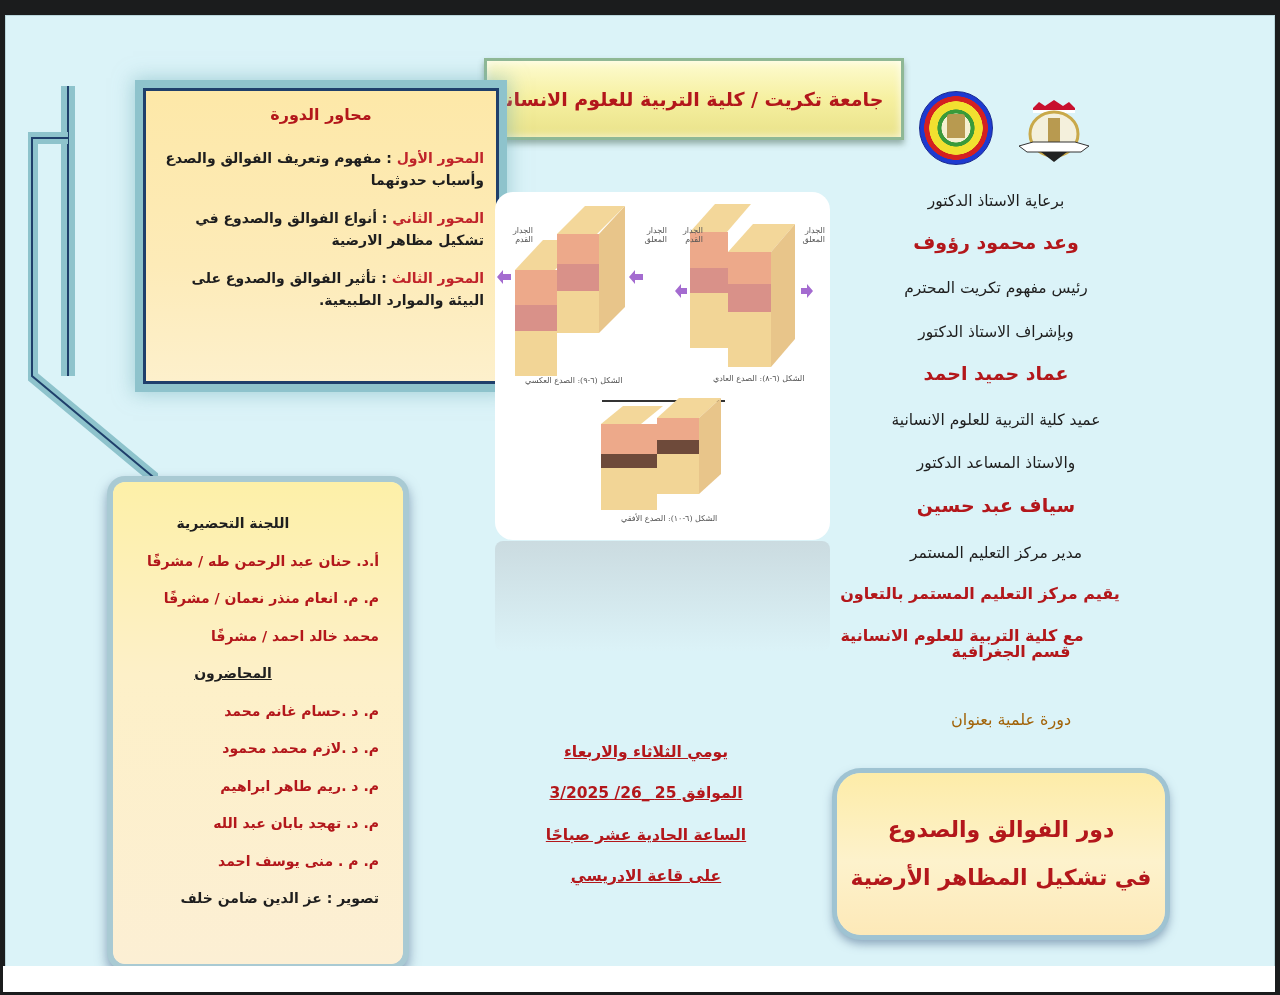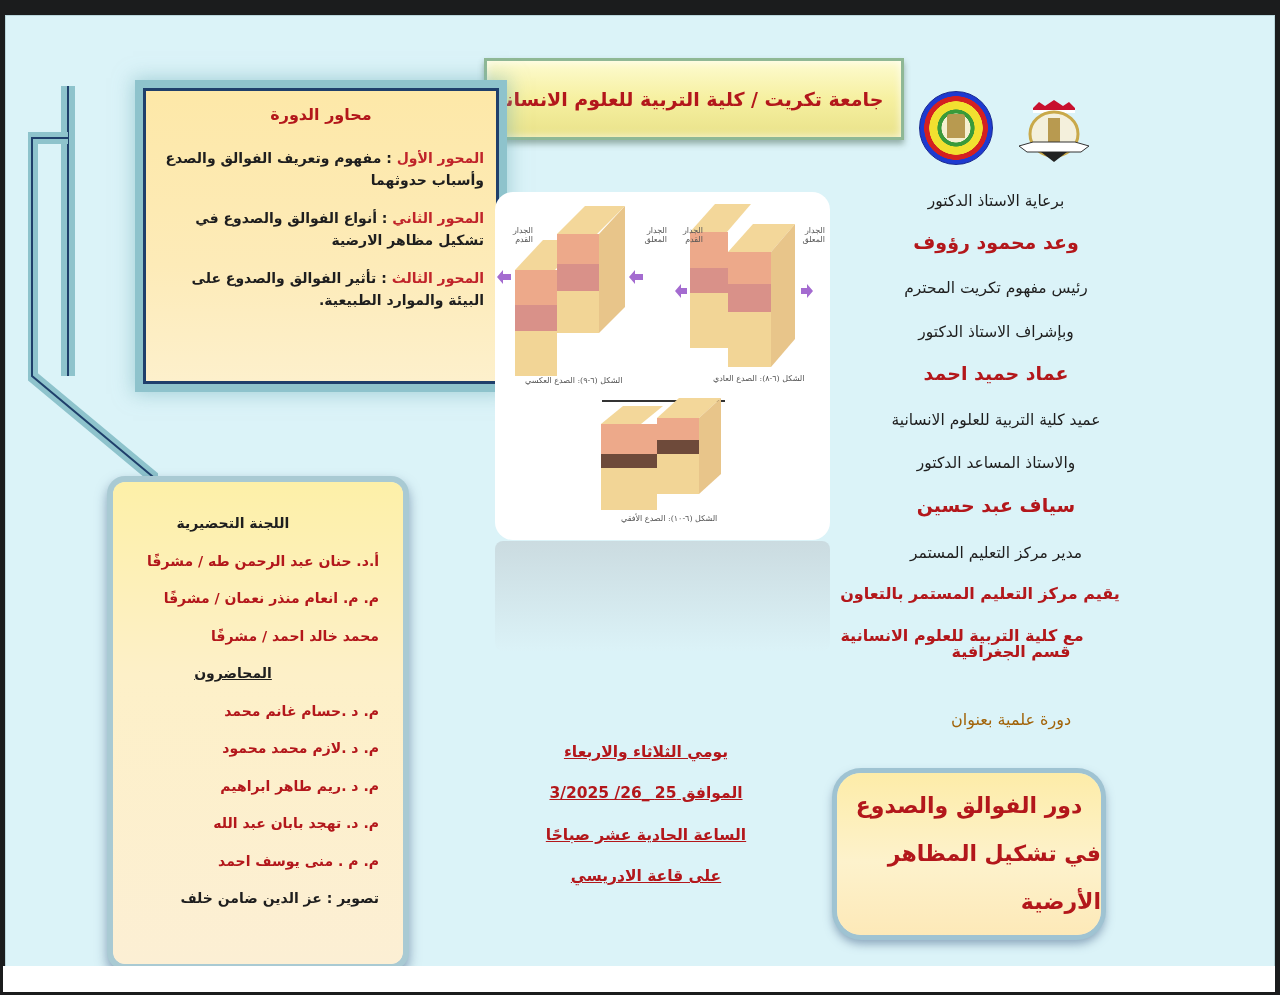--- a/index.html
+++ b/index.html
@@ -53,21 +53,21 @@
   .r-line{font-size:15.5px;color:#1e1e1e;line-height:22px;position:absolute;left:0;right:0;text-align:center;}
   .r-name{font-size:19px;font-weight:bold;color:#b3171b;}
   .r-red{font-size:16px;font-weight:bold;color:#b3171b;}
   .r-bold{font-size:16px;font-weight:normal;color:#a16207;}
 
   
   .schedule{position:absolute;left:520px;top:720px;width:240px;text-align:center;}
   .s-line{font-size:15.5px;font-weight:bold;color:#b3171b;text-decoration:underline;position:absolute;left:0;right:0;}
 
   
-  .titlebox{position:absolute;left:831px;top:757px;width:264px;height:162px;border-radius:24px;
+  .titlebox{position:absolute;left:831px;top:757px;width:328px;height:162px;border-radius:24px;
     background:linear-gradient(180deg,#fdeca8 0%,#fdf2cc 55%,#fde9b8 100%);
     box-shadow:0 0 0 5px #9fc3d2, 0 5px 10px 4px rgba(60,90,130,.5);
     display:flex;flex-direction:column;align-items:center;justify-content:center;}
   .titlebox span{font-size:22px;font-weight:bold;color:#b3171b;line-height:48px;}
 </style>
 </head>
 <body>
 
 <div class="poster">
 

